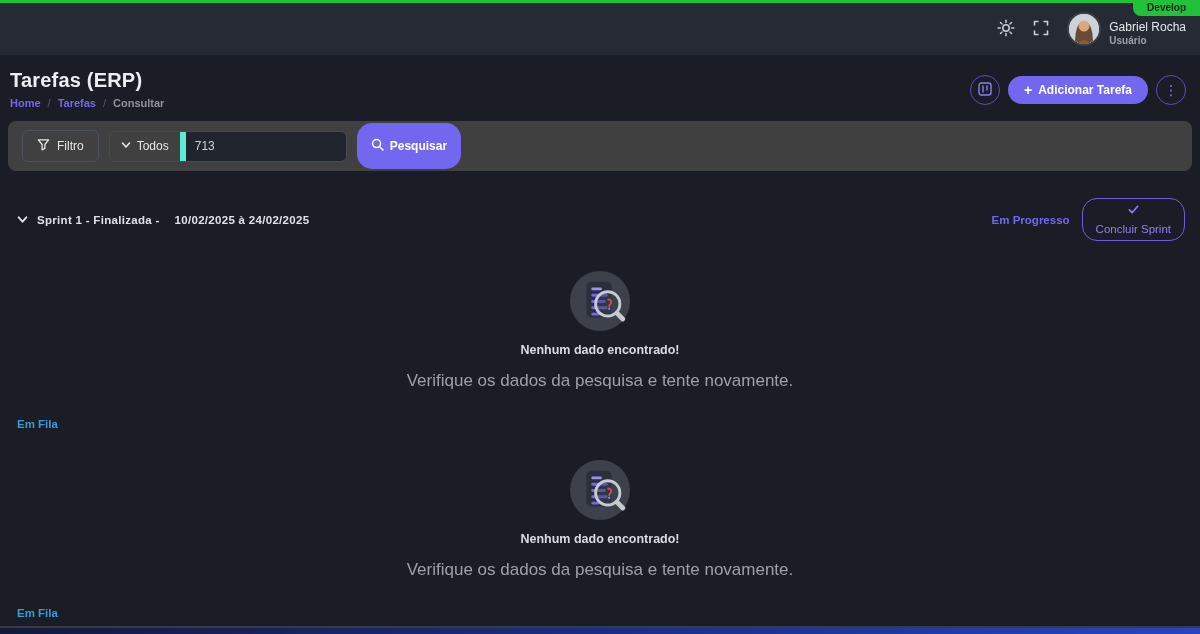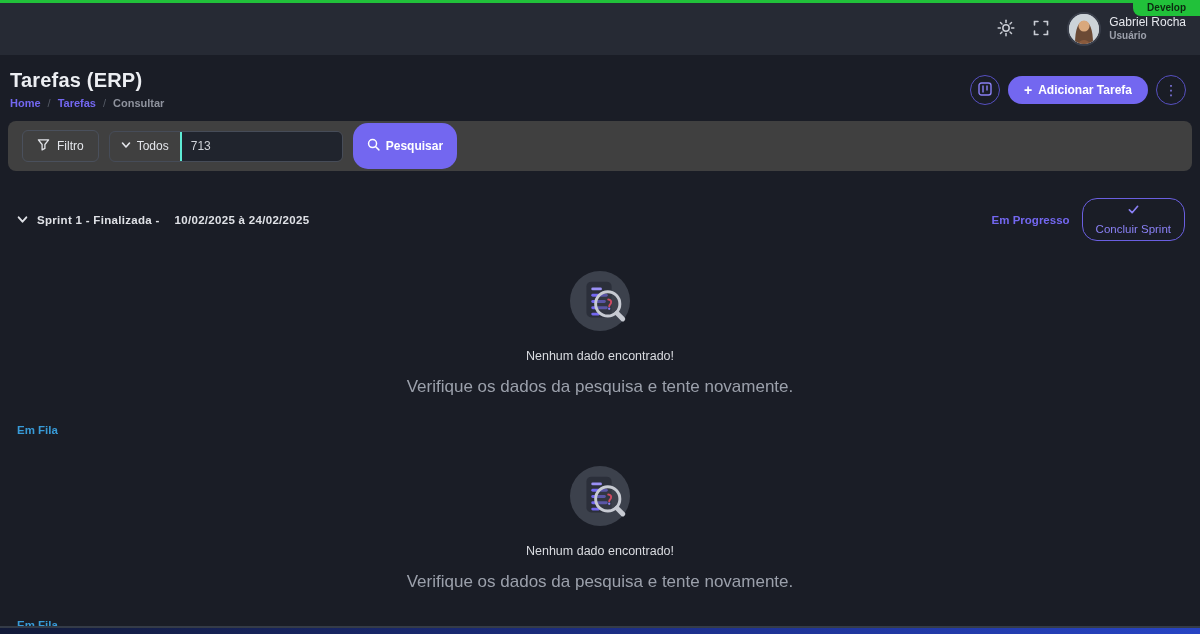--- a/index.html
+++ b/index.html
@@ -13,21 +13,21 @@
   .top-line { height:3px; background:#21c13a; }
   .develop-badge { position:absolute; top:0; right:0; z-index:5;
     background:#21c13a; color:#0c2a10; font-size:10px; font-weight:bold;
     padding:2px 14px 3px; border-radius:0 0 0 8px; }
 
   
   .app-header { height:52px; background:#262a34; display:flex; align-items:center;
     justify-content:flex-end; padding:0 14px; gap:18px; }
   .hdr-icon-btn { background:none; border:none; cursor:pointer; color:#c9ccd4;
     display:flex; align-items:center; }
-  .user-chip { display:flex; align-items:center; gap:8px; cursor:pointer; }
+  .user-chip { display:flex; align-items:flex-end; gap:8px; cursor:pointer; }
   .avatar { width:34px; height:34px; border-radius:50%; overflow:hidden;
     border:2px solid #3a3f4b; background:#cfd4d8; flex:0 0 auto; }
   .user-meta { display:flex; flex-direction:column; line-height:1.15; }
   .user-name { font-size:12px; color:#e6e8ee; }
   .user-role { font-size:10px; font-weight:bold; color:#9ca0ab; }
 
   
   .page-head { display:flex; justify-content:space-between; align-items:flex-start;
     padding:14px 14px 0 10px; }
   .page-title { font-size:20px; font-weight:bold; color:#eceef2; letter-spacing:.2px; }
@@ -48,21 +48,21 @@
 
   
   .filter-card { margin:12px 8px 0; height:50px; background:#404040; border-radius:8px;
     display:flex; align-items:center; padding:0 14px; gap:10px; }
   .btn-outline { display:flex; align-items:center; gap:7px; background:transparent;
     border:1px solid #4a505c; border-radius:6px; padding:7px 14px; color:#e3e5ea;
     font-size:12px; cursor:pointer; }
   .search-group { display:flex; align-items:stretch; border:1px solid #464c58;
     border-radius:6px; overflow:hidden; height:31px; }
   .scope-btn { display:flex; align-items:center; gap:6px; background:transparent;
-    border:none; border-right:2px solid #5eead4; color:#e3e5ea; font-size:12px;
+    border:none; border-right:6px solid #5eead4; color:#e3e5ea; font-size:12px;
     padding:0 11px; cursor:pointer; }
   .search-input { width:160px; background:#20242d; border:none; outline:none;
     color:#cfd2d8; font-size:12px; padding:0 9px; font-family:"Liberation Sans", sans-serif; }
   .btn-search { display:flex; align-items:center; gap:6px; background:#7367f0;
     color:#fff; border:none; border-radius:15px; padding:15px 14px; font-size:12px;
     font-weight:bold; cursor:pointer; }
 
   
   .sprint-header { display:flex; align-items:center; justify-content:space-between;
     padding:0 15px 0 17px; margin-top:27px; }
@@ -70,21 +70,21 @@
   .sprint-title { font-size:11.5px; font-weight:bold; letter-spacing:.3px; }
   .sprint-dates { font-size:11.5px; font-weight:bold; letter-spacing:.3px; margin-left:6px; }
   .sprint-right { display:flex; align-items:center; gap:12px; }
   .badge-progress { color:#7367f0; font-size:11.5px; font-weight:bold; }
   .badge-queue { color:#389bd8; font-size:11.5px; font-weight:bold; }
   .btn-conclude { display:flex; align-items:center; gap:6px; background:transparent;
     border:1px solid #6a5fe0; color:#8a80f5; border-radius:15px; padding:5px 13px;
     font-size:11.5px; cursor:pointer;flex-direction:column; }
 
   .empty-state { display:flex; flex-direction:column; align-items:center; margin-top:29px; }
-  .empty-title { margin-top:13px; font-size:12.5px; font-weight:normal; color:#d9dbe0; }
+  .empty-title { margin-top:7px; font-size:12.5px; font-weight:bold; color:#d9dbe0; }
   .empty-sub { margin-top:14px; font-size:17px; color:#9ba0ab; }
 
   
   .bottom-rule { position:absolute; left:0; right:0; bottom:6px; height:2px; background:#343b47; }
   .bottom-bar { position:absolute; left:0; right:0; bottom:0; height:6px;
     background:linear-gradient(90deg,#121a38 0%, #1c2f8a 55%, #2744c4 100%); }
 </style>
 </head>
 <body>
 

